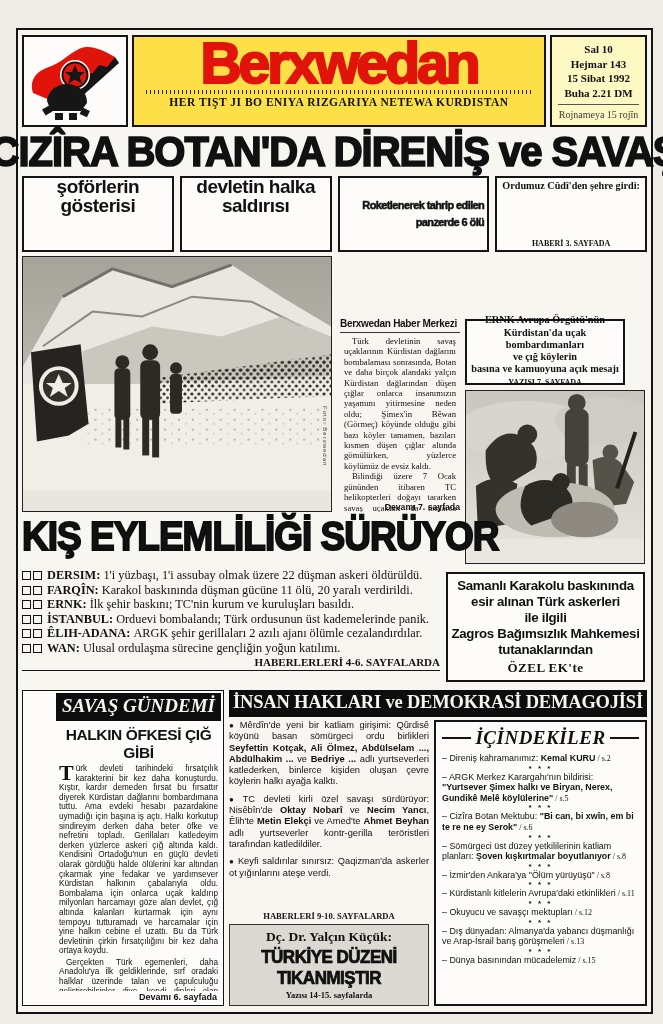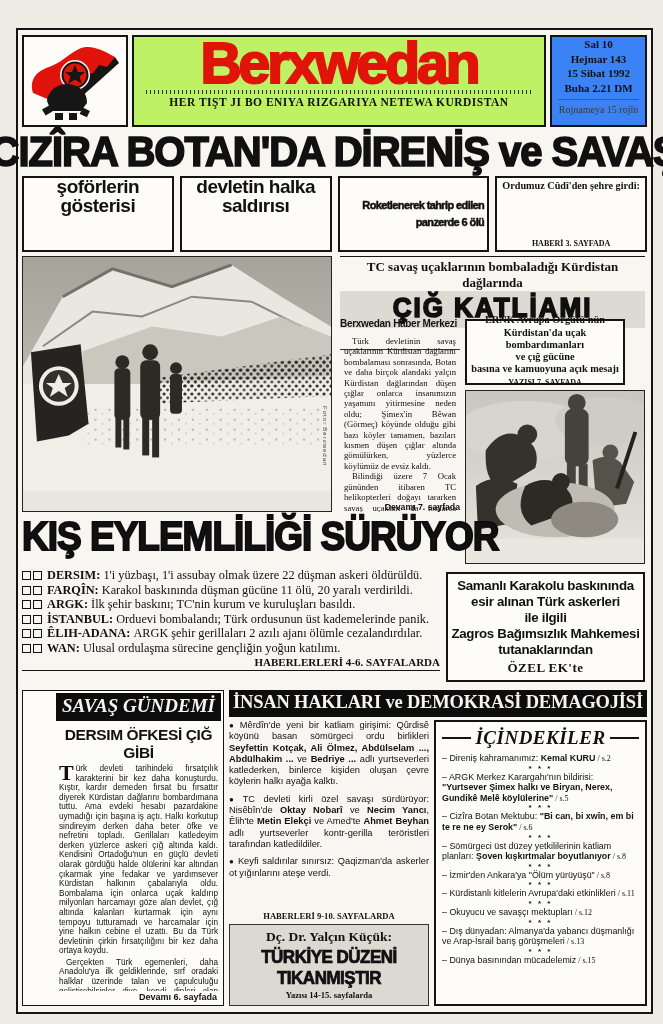--- a/index.html
+++ b/index.html
@@ -4,27 +4,27 @@
 <style>
   html,body{margin:0;padding:0;background:#d8d5cf;}
   .page{position:relative;width:663px;height:1024px;background:#efece6;overflow:hidden;
         font-family:"Liberation Sans",sans-serif;color:#111;}
   .frame{position:absolute;left:16px;top:28px;right:10px;bottom:10px;border:2px solid #141414;
          background:#f8f6f1;padding:5px 4px;box-sizing:border-box;}
 
   
   .masthead{display:flex;gap:4px;height:92px;}
   .logo-box{width:106px;border:2px solid #141414;background:#fdfcfa;display:flex;align-items:center;justify-content:center;box-sizing:border-box;}
-  .title-box{flex:1;border:2px solid #141414;background:#bef264;box-sizing:border-box;display:flex;flex-direction:column;align-items:center;justify-content:flex-start;overflow:hidden;}
+  .title-box{flex:1;border:2px solid #141414;background:#fde047;box-sizing:border-box;display:flex;flex-direction:column;align-items:center;justify-content:flex-start;overflow:hidden;}
   .nameplate{font-weight:bold;font-size:57px;line-height:60px;color:#e0140a;letter-spacing:-3px;
              -webkit-text-stroke:2.2px #e0140a;transform:scaleY(1.02);margin-top:-4px;}
   .dashes{width:94%;height:4px;margin-top:-3px;background:repeating-linear-gradient(90deg,#2a2a2a 0 1.5px,transparent 1.5px 4px);}
   .tagline{font-family:"Liberation Serif",serif;font-weight:bold;font-size:11.5px;letter-spacing:.5px;margin-top:2px;}
-  .info-box{width:97px;border:2px solid #141414;background:#3b82f6;box-sizing:border-box;text-align:center;
-            font-family:"Liberation Serif",serif;font-weight:bold;font-size:11px;line-height:14.5px;}
+  .info-box{width:97px;border:2px solid #141414;background:#fef9c3;box-sizing:border-box;text-align:center;
+            font-family:"Liberation Serif",serif;font-weight:bold;font-size:11px;line-height:14.5px;padding-top:5px;}
   .info-box .rule{border-top:1px solid #555;margin:4px 6px 3px;}
   .info-foot{font-weight:normal;font-size:10px;color:#3a3a3a;}
 
   
   .main-headline{height:46px;display:flex;align-items:center;justify-content:center;
      font-weight:bold;font-size:40px;letter-spacing:-1px;-webkit-text-stroke:1.6px #101010;
      transform:scaleY(1.06);white-space:nowrap;margin-top:1px;}
 
   
   .teasers{display:flex;gap:6px;height:76px;margin-top:2px;}
@@ -40,21 +40,21 @@
   .middle{position:relative;height:430px;margin-top:4px;}
   .photo1{position:absolute;left:0;top:0;width:310px;height:256px;border:1px solid #222;box-sizing:border-box;}
   .photo-credit{position:absolute;left:300px;top:150px;writing-mode:vertical-rl;font-size:6px;color:#444;letter-spacing:1px;}
 
   .strip{position:absolute;left:318px;top:0;width:305px;}
   .strip .l{border-top:1.5px solid #141414;}
   .strip .kick{font-family:"Liberation Serif",serif;font-weight:bold;font-size:13px;text-align:center;padding:2px 0 1px;}
   .strip .band{background:#dddad3;text-align:center;font-weight:bold;font-size:26px;letter-spacing:2px;
                -webkit-text-stroke:1.6px #0d0d0d;padding:1px 0 3px;transform:scaleY(1.05);}
   .byline{position:absolute;left:318px;top:62px;width:120px;font-weight:bold;font-size:10px;letter-spacing:-.3px;
-          border-bottom:1px solid #333;padding-bottom:20px;}
+          border-bottom:1px solid #333;padding-bottom:3px;}
   .avalanche-body{position:absolute;left:318px;top:80px;width:120px;height:176px;overflow:hidden;
           font-family:"Liberation Serif",serif;font-size:8.7px;line-height:10.4px;text-align:justify;}
   .avalanche-body p{margin:0 4px 0;text-indent:8px;}
   .continuation{font-weight:bold;font-size:8.7px;text-align:right;}
   .aval-cont{position:absolute;left:318px;top:246px;width:120px;}
 
   .ernk{position:absolute;left:443px;top:63px;width:160px;height:66px;border:2.5px solid #141414;background:#fdfcfa;
         box-sizing:border-box;text-align:center;font-family:"Liberation Serif",serif;font-weight:bold;
         font-size:10.3px;line-height:12.2px;display:flex;flex-direction:column;justify-content:center;}
   .ernk .foot{font-size:8px;margin-top:2px;}
@@ -208,37 +208,32 @@
             <circle cx="128" cy="96" r="8"></circle>
           <rect x="120" y="160" width="7" height="40"></rect>
             <rect x="130" y="160" width="7" height="42"></rect>
           <rect x="148" y="118" width="12" height="40" rx="4"></rect>
             <circle cx="154" cy="112" r="6"></circle>
         </g>
         <rect x="0" y="236" width="310" height="20" fill="#e8e6de"></rect>
       </svg>
       <div class="photo-credit">Foto: Berxwedan</div>
 
-      <div class="strip">
-        <div class="l"></div>
-        <div class="kick">TC savaş uçaklarının bombaladığı Kürdistan dağlarında</div>
-        <div class="band">ÇIĞ KATLİAMI</div>
-      </div>
 
       <div class="byline">Berxwedan Haber Merkezi</div>
       <div class="avalanche-body">
         <p>Türk devletinin savaş uçaklarının Kürdistan dağlarını bombalaması sonrasında, Botan ve daha birçok alandaki yalçın Kürdistan dağlarından düşen çığlar onlarca insanımızın yaşamını yitirmesine neden oldu; Şimex'in Bêwan (Görmeç) köyünde olduğu gibi bazı köyler tamamen, bazıları kısmen düşen çığlar altında gömülürken, yüzlerce köylümüz de evsiz kaldı.</p>
         <p>Bilindiği üzere 7 Ocak gününden itibaren TC helikopterleri doğayı tararken savaş uçakları da tonlarca bombayı Kürdistan dağları üzerine yağdırdı. Geçen yıllar içinde de Türk sömürgecileri ormanlarımızı ya ateşe vererek yakmış ya da yüzbinlerce ağacı</p>
       </div>
       <div class="continuation aval-cont">Devamı 7. sayfada</div>
 
       <div class="ernk">
         <div>ERNK Avrupa Örgütü'nün</div>
         <div>Kürdistan'da uçak bombardımanları</div>
-        <div>ve çığ gücüne</div>
+        <div>ve çığ köylerin</div>
         <div>basına ve kamuoyuna açık mesajı</div>
         <div class="foot">YAZISI 7. SAYFADA</div>
       </div>
 
       <svg class="photo2" viewBox="0 0 180 174" preserveAspectRatio="none">
         <defs>
           <linearGradient id="sn" x1="0" y1="0" x2="0" y2="1">
             <stop offset="0" stop-color="#c9c6bf"></stop>
               <stop offset="1" stop-color="#e6e4dd"></stop>
           </linearGradient>
@@ -268,42 +263,42 @@
           <circle cx="96" cy="92" r="9"></circle>
         </g>
         <ellipse cx="120" cy="130" rx="34" ry="18" fill="#8e8a81"></ellipse>
         <rect x="0" y="150" width="180" height="24" fill="#e9e7e0"></rect>
       </svg>
 
       <div class="kis-headline">KIŞ EYLEMLİLİĞİ SÜRÜYOR</div>
       <div class="kis-list" id="kis-list">
           <div class="row"><span class="chk"></span><span class="chk"></span><span class="kis-city">DERSIM: </span><span>1'i yüzbaşı, 1'i assubay olmak üzere 22 düşman askeri öldürüldü.</span></div>
           <div class="row"><span class="chk"></span><span class="chk"></span><span class="kis-city">FARQÎN: </span><span>Karakol baskınında düşman gücüne 11 ölü, 20 yaralı verdirildi.</span></div>
-          <div class="row"><span class="chk"></span><span class="chk"></span><span class="kis-city">ARGK: </span><span>İlk şehir baskını; TC'nin kurum ve kuruluşları basıldı.</span></div>
+          <div class="row"><span class="chk"></span><span class="chk"></span><span class="kis-city">ERNK: </span><span>İlk şehir baskını; TC'nin kurum ve kuruluşları basıldı.</span></div>
           <div class="row"><span class="chk"></span><span class="chk"></span><span class="kis-city">İSTANBUL: </span><span>Orduevi bombalandı; Türk ordusunun üst kademelerinde panik.</span></div>
           <div class="row"><span class="chk"></span><span class="chk"></span><span class="kis-city">ÊLIH-ADANA: </span><span>ARGK şehir gerillaları 2 azılı ajanı ölümle cezalandırdılar.</span></div>
           <div class="row"><span class="chk"></span><span class="chk"></span><span class="kis-city">WAN: </span><span>Ulusal ordulaşma sürecine gençliğin yoğun katılımı.</span></div>
         </div>
       <div class="kis-foot">HABERLERLERİ 4-6. SAYFALARDA</div>
       <div class="kis-rule"></div>
 
       <div class="special">
         <div>Samanlı Karakolu baskınında</div>
         <div>esir alınan Türk askerleri</div>
         <div>ile ilgili</div>
         <div>Zagros Bağımsızlık Mahkemesi</div>
         <div>tutanaklarından</div>
         <div class="foot">ÖZEL EK'te</div>
       </div>
     </div>
 
     <div class="bottom">
       <div class="col1">
         <div class="banner">SAVAŞ  GÜNDEMİ</div>
-        <div class="col1-head">DERSIM ÖFKESİ ÇIĞ GİBİ</div>
+        <div class="col1-head">HALKIN ÖFKESİ ÇIĞ GİBİ</div>
         <div class="col1-body">
           <p><span class="dropcap">T</span><span>ürk devleti tarihindeki fırsatçılık karakterini bir kez daha konuşturdu. Kıştır, kardır demeden fırsat bu fırsattır diyerek Kürdistan dağlarını bombardımana tuttu. Ama evdeki hesabı pazardakine uymadığı için başına iş açtı. Halkı korkutup sindireyim derken daha beter öfke ve nefretini topladı. Gerillaları katledeyim derken yüzlerce askeri çığ altında kaldı. Kendisini Ortadoğu'nun en güçlü devleti olarak gördüğü halde ölülerini kar altından çıkarmak yine fedakar ve yardımsever Kürdistan halkının çabalarıyla oldu. Bombalama için onlarca uçak kaldırıp milyonları harcamayı göze alan devlet, çığ altında kalanları kurtarmak için aynı tempoyu tutturamadı ve harcamalar için yine halkın cebine el uzattı. Bu da Türk devletinin çirkin fırsatçılığını bir kez daha ortaya koydu.</span></p>
           <p>Gerçekten Türk egemenleri, daha Anadolu'ya ilk geldiklerinde, sırf oradaki halklar üzerinde talan ve çapulculuğu geliştirebilsinler diye, kendi dinleri olan Şamanizm'den vazgeçip islamiyeti tek damla kan dökmeden kabullendiler, ama islamiyetin olumlu hiçbir yanına yaklaşmayıp hep onu maskeleyerek talan-çapul ve işgallere giriştiler, halklara kan kusturdular. Yine Birinci Dünya Savaşı sonrasında dağılan Osmanlı devletinin yerine TC'yi kurmak için binbir sahtekarlık ve yalan vaadlerle, "Her iki halkın kardeş devleti" diyerek Kürtleri savaşa sürüp halkımızın kanı üzerinde cumhuriyet kurdular ve bunu başardıktan sonra da ilk işleri Kürtleri inkar ve katletmek oldu.</p>
         </div>
         <div class="col1-cont">Devamı 6. sayfada</div>
       </div>
 
       <div class="right-wrap">
         <div class="banner hr-banner">İNSAN HAKLARI ve DEMOKRASİ DEMAGOJİSİ</div>
         <div class="cols23">

